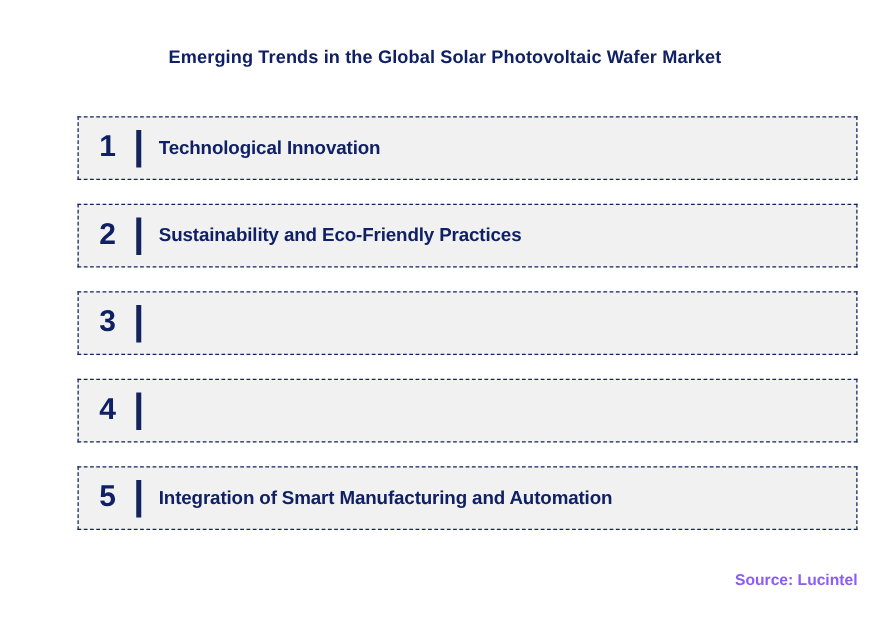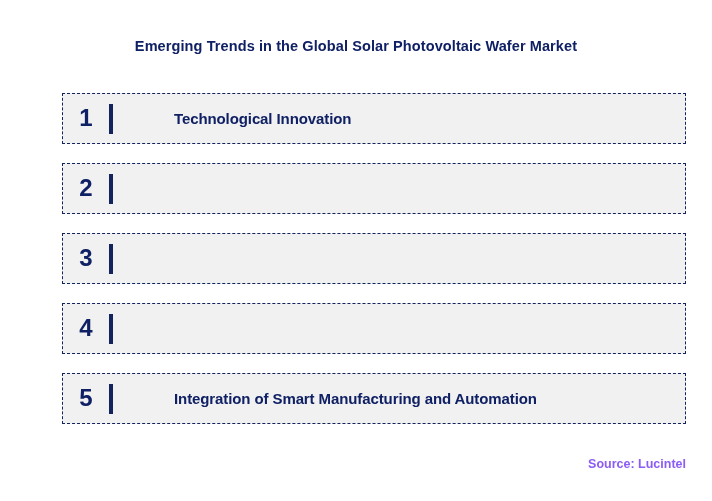--- a/index.html
+++ b/index.html
@@ -72,21 +72,20 @@
     background: #13235e;
   }
   .trend-label {
     flex: 1 1 auto;
     padding-left: 14px;
     font-size: 15px;
     font-weight: bold;
     color: #0f2064;
     white-space: nowrap;
     letter-spacing: -0.1px;
-    margin-left: 47px;
   }
 
   
   .source {
     position: absolute;
     right: 26px;
     top: 457px;
     font-size: 12.5px;
     font-weight: bold;
     color: #8b5cf6;
@@ -104,20 +103,21 @@
 
     <div class="trend-row">
       <div class="trend-num">1</div>
       <div class="trend-sep"></div>
       <div class="trend-label">Technological Innovation</div>
     </div>
 
     <div class="trend-row">
       <div class="trend-num">2</div>
       <div class="trend-sep"></div>
+      <div class="trend-label">Sustainability and Eco-Friendly Practices</div>
     </div>
 
     <div class="trend-row">
       <div class="trend-num">3</div>
       <div class="trend-sep"></div>
     </div>
 
     <div class="trend-row">
       <div class="trend-num">4</div>
       <div class="trend-sep"></div>

